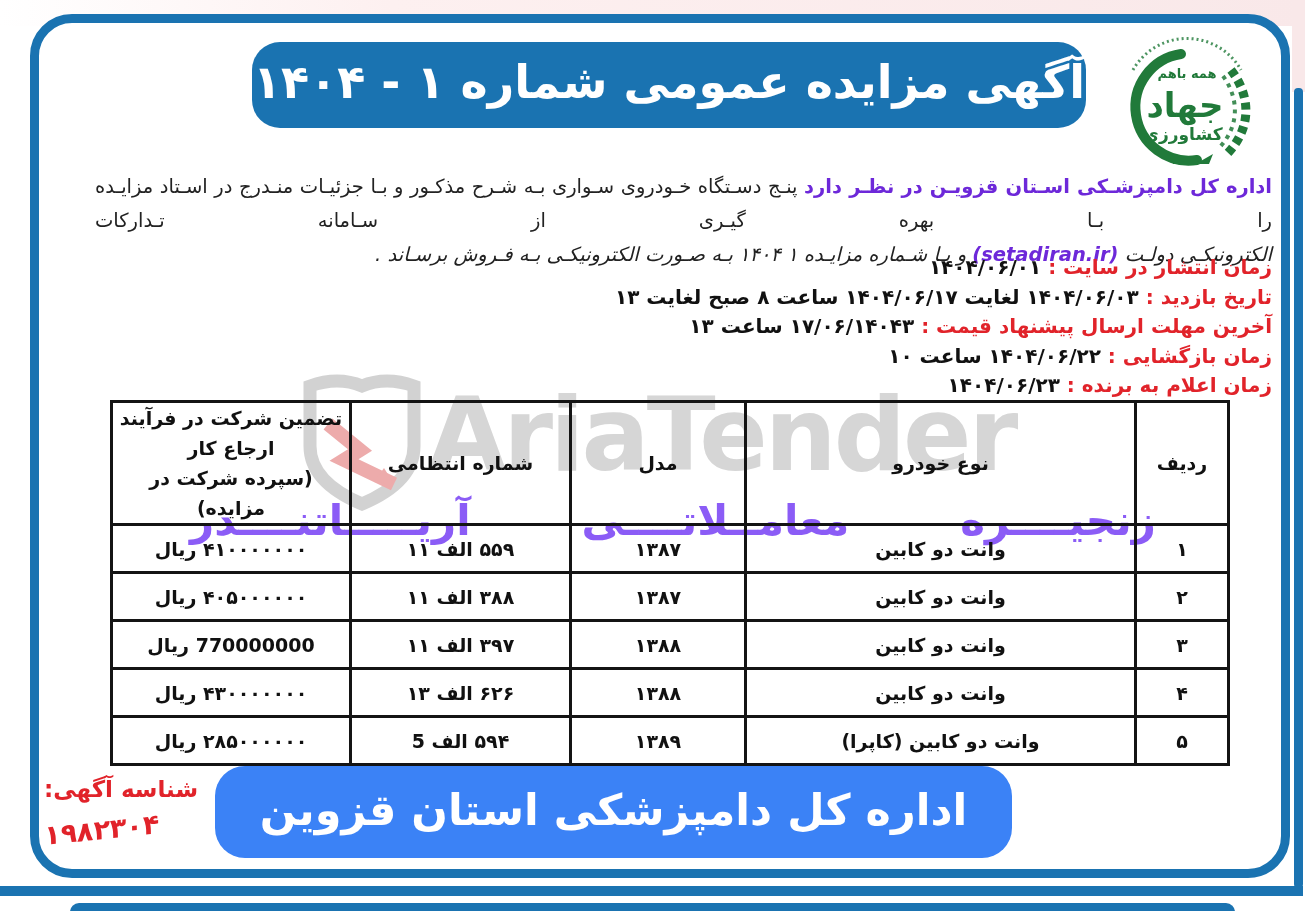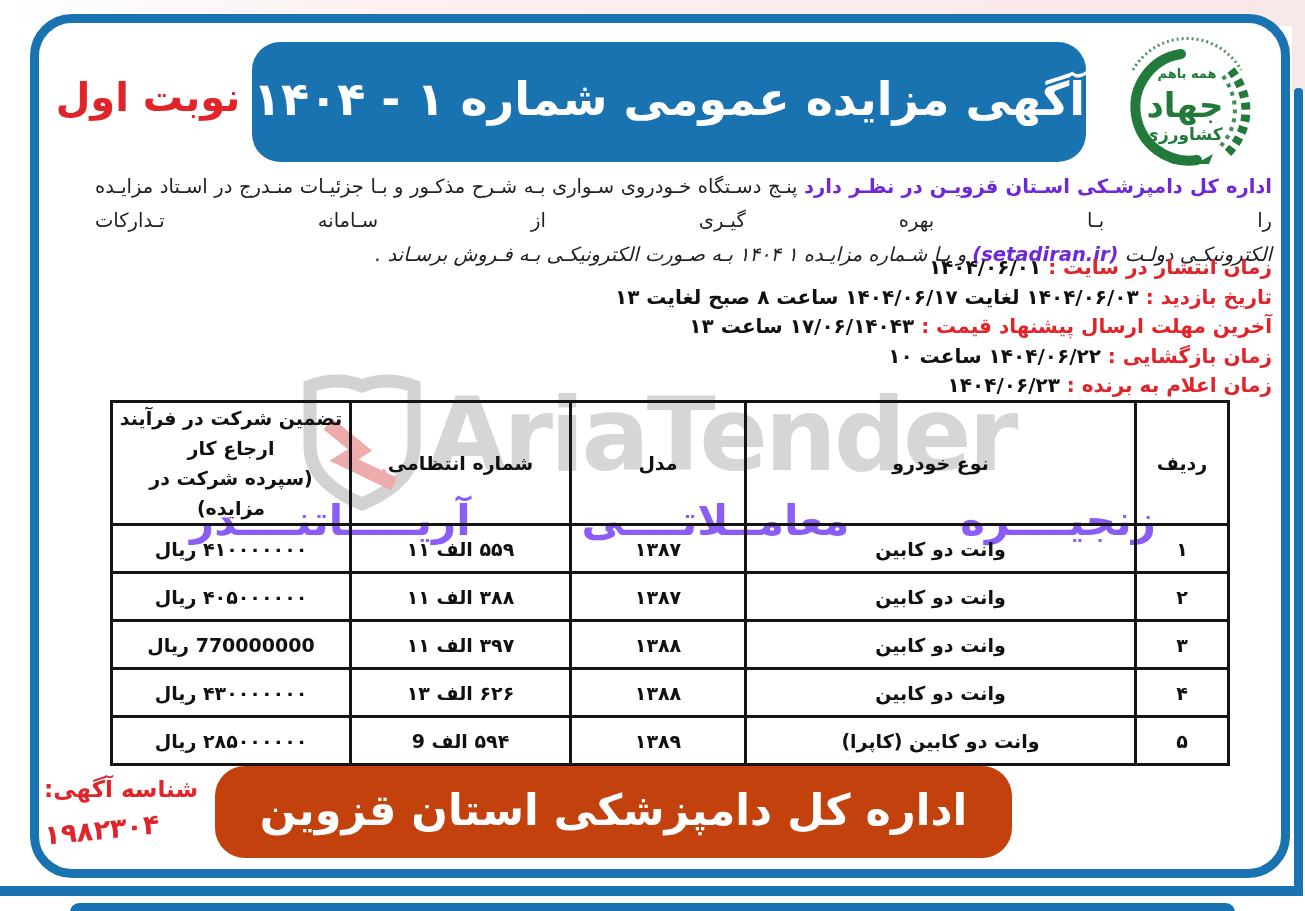--- a/index.html
+++ b/index.html
@@ -41,21 +41,21 @@
     border:9px solid #1a73b1;border-radius:42px;
     background:#ffffff;box-sizing:border-box;
   }
   
   .notice-label{
     position:absolute;left:42px;top:74px;width:212px;
     text-align:center;color:#e1232a;
     font-size:40px;font-weight:bold;
   }
   .title-box{
-    position:absolute;left:252px;top:42px;width:834px;height:120px;
+    position:absolute;left:252px;top:42px;width:834px;height:86px;
     background:#1a73b1;border-radius:28px;
     display:flex;align-items:center;justify-content:center;text-align:center;
   }
   .title-box .t{
     color:#ffffff;font-size:46px;font-weight:bold;
     letter-spacing:0px;padding-bottom:6px;
   }
   .logo{position:absolute;left:1095px;top:36px;width:180px;height:134px;}
   
   .para{
@@ -97,21 +97,21 @@
     border:3px solid #141414;text-align:center;vertical-align:middle;
     color:#111111;font-weight:bold;font-size:19px;
     background:transparent;padding:0;
   }
   table.cars th{height:101px;}
   table.cars td{height:45px;}
   .dep-head div{line-height:30px;}
   
   .footer-box{
     position:absolute;left:215px;top:766px;width:797px;height:92px;
-    background:#c2410c;border-radius:30px;
+    background:#3b82f6;border-radius:30px;
     display:flex;align-items:center;justify-content:center;
   }
   .footer-box .t{color:#ffffff;font-size:43px;font-weight:bold;padding-bottom:4px;}
   .ad-id{
     position:absolute;left:44px;top:776px;width:156px;
     text-align:left;color:#e1232a;font-weight:bold;
   }
   .ad-id .lab{font-size:23px;display:block;}
   .ad-id .num{
     font-size:27px;display:inline-block;margin-top:12px;
@@ -124,21 +124,20 @@
 <div class="page">
 
   <div class="top-band"></div>
   <div class="right-band"></div>
   <div class="outer-right-line"></div>
   <div class="outer-bottom-line"></div>
   <div class="next-ad-bar"></div>
 
   <div class="frame"></div>
 
-  <div class="notice-label">نوبت اول</div>
 
   <div class="title-box">
     <div class="t">آگهی مزایده عمومی شماره ۱ - ۱۴۰۴</div>
   </div>
 
   <div class="logo">
     <svg width="180" height="134" viewBox="0 0 180 134">
 
       <path d="M38,34 A62 62 0 0 1 146,34" fill="none" stroke="#217a3a" stroke-width="3" stroke-dasharray="2,3" opacity="0.8"></path>
 
@@ -222,21 +221,21 @@
       <td>۴</td>
       <td>وانت دو کابین</td>
       <td>۱۳۸۸</td>
       <td>۶۲۶ الف ۱۳</td>
       <td>۴۳۰۰۰۰۰۰۰ ریال</td>
     </tr>
     <tr>
       <td>۵</td>
       <td>وانت دو کابین (کاپرا)</td>
       <td>۱۳۸۹</td>
-      <td>۵۹۴ الف 9</td>
+      <td>۵۹۴ الف 5</td>
       <td>۲۸۵۰۰۰۰۰۰ ریال</td>
     </tr>
   </tbody>
     </table>
 
   <div class="footer-box">
     <div class="t">اداره کل دامپزشکی استان قزوین</div>
   </div>
 
   <div class="ad-id">

